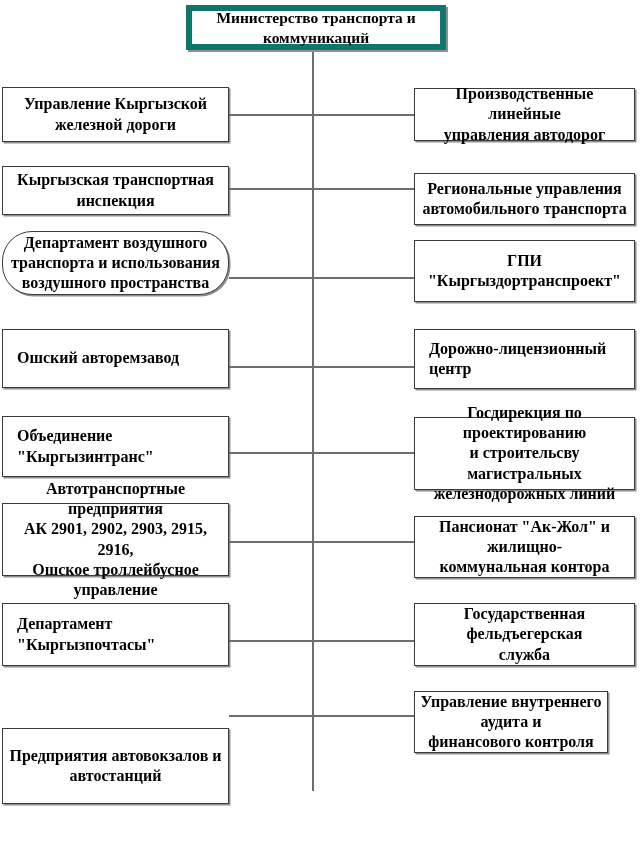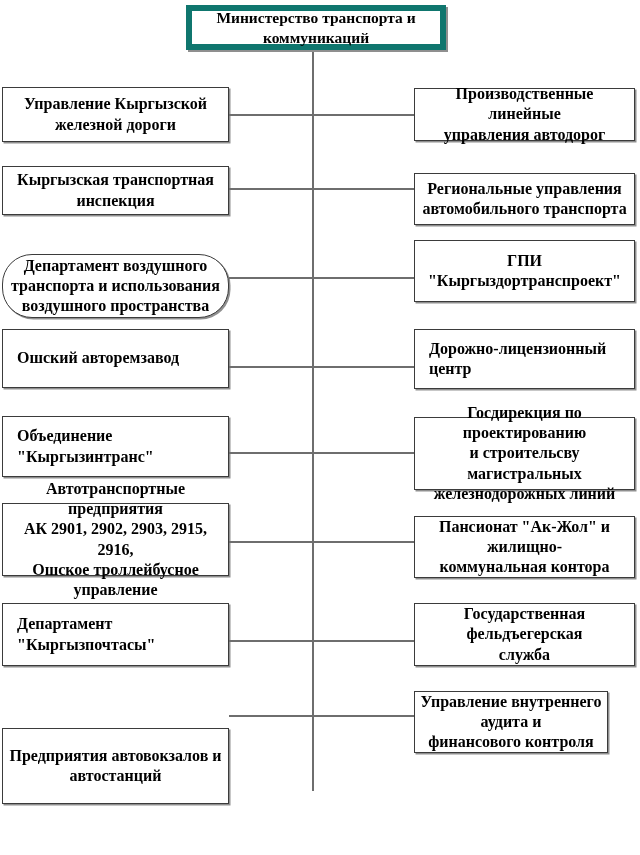--- a/index.html
+++ b/index.html
@@ -70,21 +70,21 @@
       <div class="connector" style="left: 229px; top: 114px; width: 185px; height: 2px;"></div>
       <div class="org-box" style="left: 2px; top: 166px; width: 227px; height: 49px;">
         <span class="label">Кыргызская транспортная
 инспекция</span>
       </div>
       <div class="org-box" style="left: 414px; top: 173px; width: 221px; height: 52px;">
         <span class="label">Региональные управления
 автомобильного транспорта</span>
       </div>
       <div class="connector" style="left: 229px; top: 188px; width: 185px; height: 2px;"></div>
-      <div class="org-box" style="left: 2px; top: 254px; width: 227px; height: 64px; border-radius: 30px;">
+      <div class="org-box" style="left: 2px; top: 231px; width: 227px; height: 64px; border-radius: 30px;">
         <span class="label">Департамент воздушного
 транспорта и использования
 воздушного  пространства</span>
       </div>
       <div class="org-box" style="left: 414px; top: 240px; width: 221px; height: 62px;">
         <span class="label">ГПИ "Кыргыздортранспроект"</span>
       </div>
       <div class="connector" style="left: 229px; top: 277px; width: 185px; height: 2px;"></div>
       <div class="org-box align-left" style="left: 2px; top: 329px; width: 227px; height: 59px;">
         <span class="label">Ошский авторемзавод</span>

